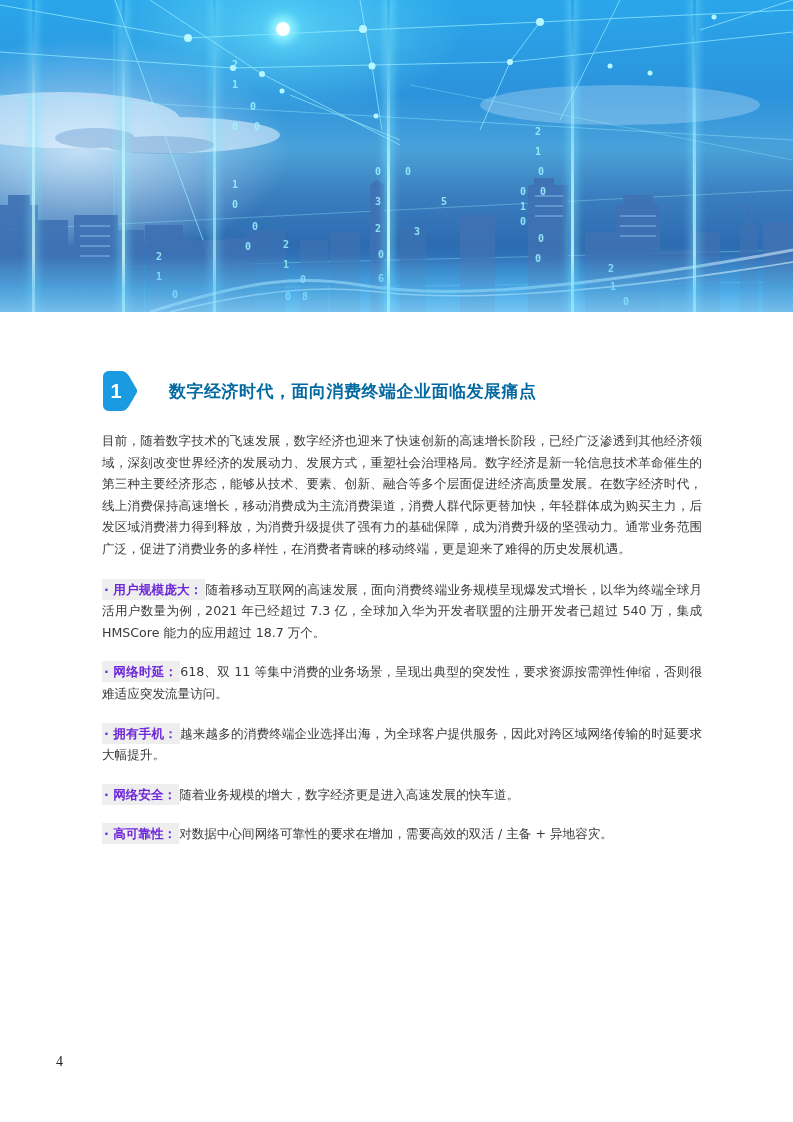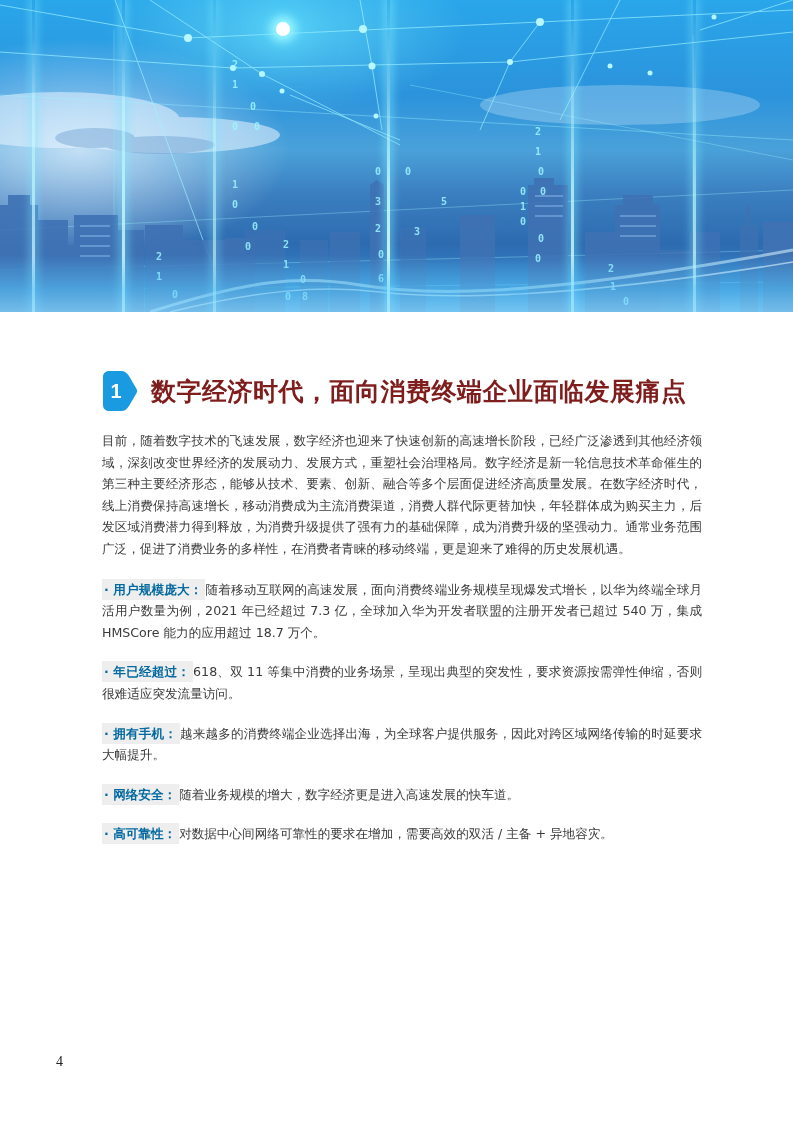--- a/index.html
+++ b/index.html
@@ -35,34 +35,34 @@
   }
   .badge {
     position: relative; width: 34px; height: 40px;
   }
   .badge svg { position: absolute; left: 0; top: 0; }
   .badge-num {
     position: absolute; left: 0; top: 0; width: 26px; height: 40px; line-height: 40px; text-align: center;
     color: #ffffff; font-family: "Liberation Sans", sans-serif; font-weight: bold; font-size: 20px;
   }
   .section-title {
-    margin-left: 14px; font-size: 25px; font-weight: bold; color: #7f1d1d; letter-spacing: 0.5px;
+    margin-left: 32px; font-size: 17px; font-weight: bold; color: #0369a1; letter-spacing: 0.5px;
     font-family: "DejaVu Sans", sans-serif; white-space: nowrap;
   }
 
   
   .content {
     position: absolute; left: 102px; top: 430px; width: 600px;
     font-size: 12.6px; line-height: 21.6px; color: #3a3a3a;
     font-family: "DejaVu Sans", sans-serif; text-align: justify;
   }
   .para { margin-bottom: 19px; }
   .feature { margin-bottom: 18px; }
   .feature-label {
-    display: inline; background: #eeeeee; font-weight: bold; color: #0369a1;
+    display: inline; background: #eeeeee; font-weight: bold; color: #6d28d9;
     padding: 3px 3px 3px 2px;
   }
 
   
   .page-number {
     position: absolute; left: 56px; top: 1054px; font-family: "Liberation Serif", serif;
     font-size: 14px; color: #222222;
   }
 </style>
 </head>
@@ -227,21 +227,21 @@
   <h1 class="section-title">数字经济时代，面向消费终端企业面临发展痛点</h1>
 </div>
 
 <div class="content">
   <p class="para">目前，随着数字技术的飞速发展，数字经济也迎来了快速创新的高速增长阶段，已经广泛渗透到其他经济领域，深刻改变世界经济的发展动力、发展方式，重塑社会治理格局。数字经济是新一轮信息技术革命催生的第三种主要经济形态，能够从技术、要素、创新、融合等多个层面促进经济高质量发展。在数字经济时代，线上消费保持高速增长，移动消费成为主流消费渠道，消费人群代际更替加快，年轻群体成为购买主力，后发区域消费潜力得到释放，为消费升级提供了强有力的基础保障，成为消费升级的坚强动力。通常业务范围广泛，促进了消费业务的多样性，在消费者青睐的移动终端，更是迎来了难得的历史发展机遇。</p>
 
   <p class="feature">
     <span class="feature-label">· 用户规模庞大：</span><span>随着移动互联网的高速发展，面向消费终端业务规模呈现爆发式增长，以华为终端全球月活用户数量为例，2021 年已经超过 7.3 亿，全球加入华为开发者联盟的注册开发者已超过 540 万，集成 HMSCore 能力的应用超过 18.7 万个。</span>
   </p>
   <p class="feature">
-    <span class="feature-label">· 年已经超过：</span><span>618、双 11 等集中消费的业务场景，呈现出典型的突发性，要求资源按需弹性伸缩，否则很难适应突发流量访问。</span>
+    <span class="feature-label">· 网络时延：</span><span>618、双 11 等集中消费的业务场景，呈现出典型的突发性，要求资源按需弹性伸缩，否则很难适应突发流量访问。</span>
   </p>
   <p class="feature">
     <span class="feature-label">· 拥有手机：</span><span>越来越多的消费终端企业选择出海，为全球客户提供服务，因此对跨区域网络传输的时延要求大幅提升。</span>
   </p>
   <p class="feature">
     <span class="feature-label">· 网络安全：</span><span>随着业务规模的增大，数字经济更是进入高速发展的快车道。</span>
   </p>
   <p class="feature">
     <span class="feature-label">· 高可靠性：</span><span>对数据中心间网络可靠性的要求在增加，需要高效的双活 / 主备 + 异地容灾。</span>
   </p>

